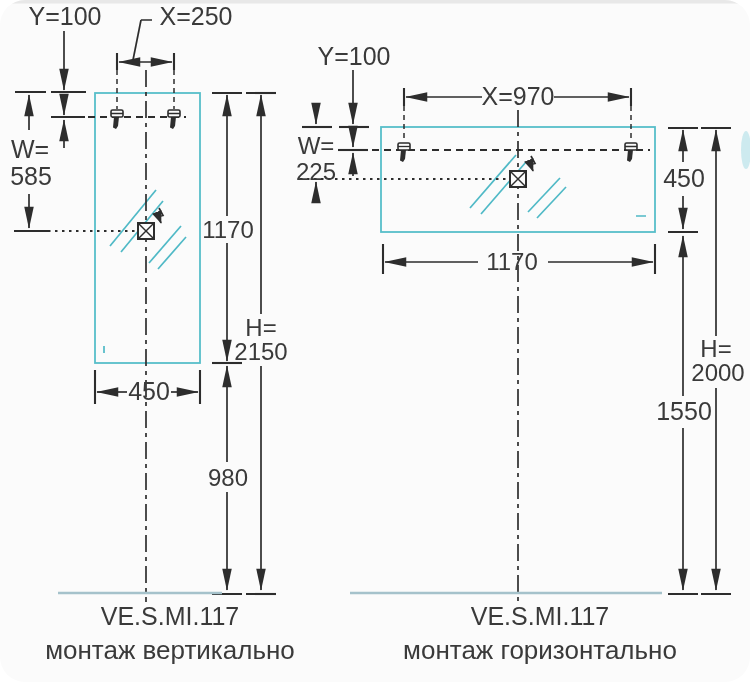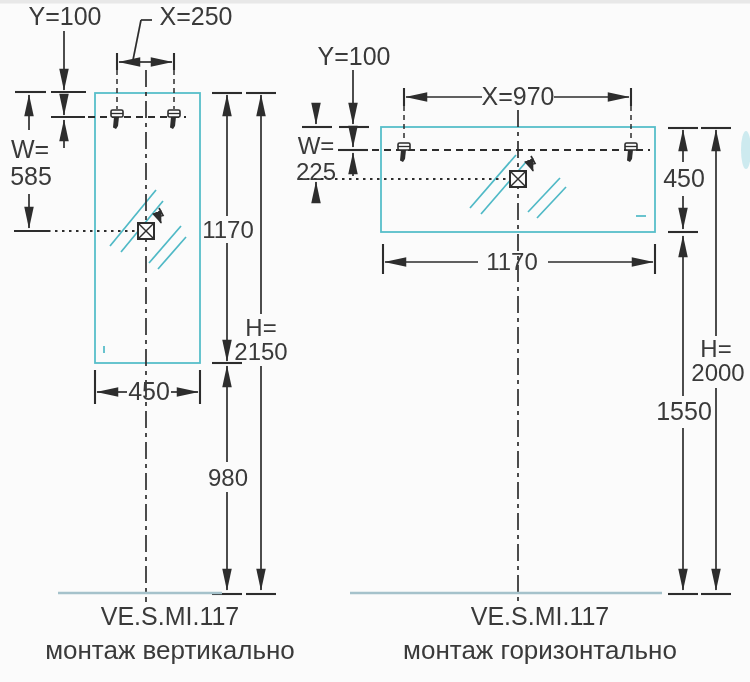--- a/index.html
+++ b/index.html
@@ -2,20 +2,21 @@
 <html><head>
 <meta charset="utf-8">
 <style>
   html,body{margin:0;padding:0;background:#ffffff;}
   .stage{
     position:relative;
     width:750px;height:682px;
     background:#fbfbfb;
     overflow:hidden;
     font-family:"Liberation Sans", sans-serif;
+    border-radius:25px;
   }
   svg{display:block;}
   svg text{
     fill:#3a3a3a;
     font-family:"Liberation Sans", sans-serif;
     text-anchor:middle;
   }
   .t25{font-size:25px;}
   .t24{font-size:24px;}
   .t26{font-size:26px;}

